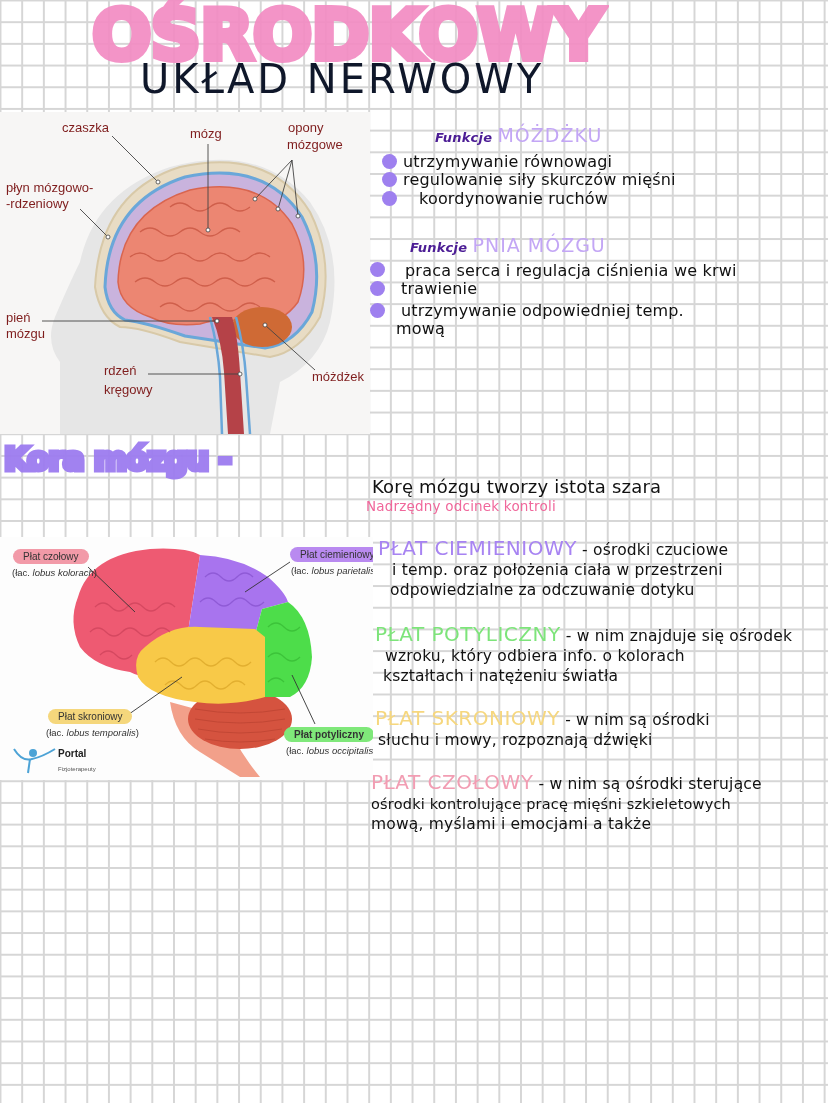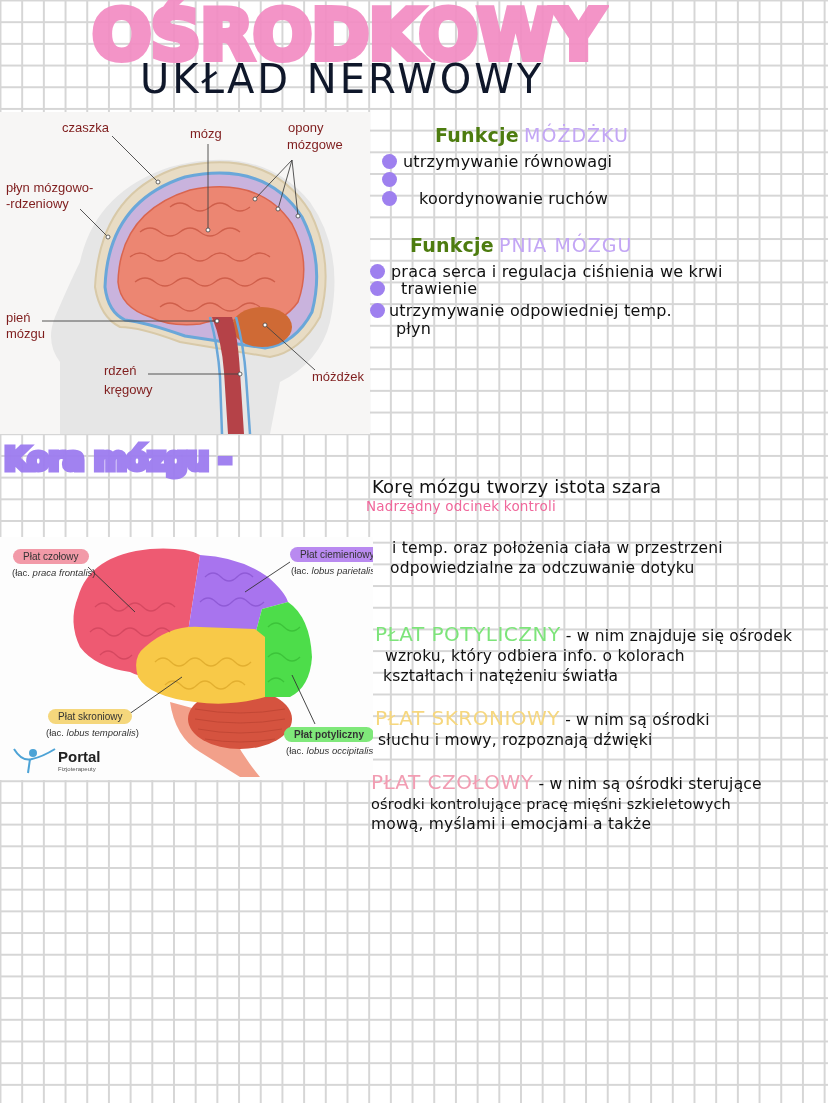--- a/index.html
+++ b/index.html
@@ -24,21 +24,21 @@
   #title-sub { left:140px; top:56px; font-size:40px; color:#0f172a; font-weight:normal; letter-spacing:3px; }
   
   .figure { background:#fafafa; overflow:hidden; }
   #fig-head { left:0; top:112px; width:370px; height:322px; background:#f7f6f5; }
   #fig-lobes { left:0; top:537px; width:373px; height:243px; background:#fdfdfd; }
   .fig-label { font-family:"Liberation Sans", sans-serif; font-size:13px; color:#7f1d1d; white-space:nowrap; }
   .lobe-pill { font-family:"Liberation Sans", sans-serif; font-size:10px; color:#333; padding:2px 10px; border-radius:10px; white-space:nowrap; }
   .lobe-latin { font-family:"Liberation Sans", sans-serif; font-size:9.5px; color:#333; white-space:nowrap; }
   .lobe-latin i { font-style:italic; }
   
-  .sec-head-pink { color:#4d7c0f; font-size:19px; font-weight:bold; }
+  .sec-head-pink { color:#4c1d95; font-size:13px; font-weight:bold; font-style:italic; }
   .sec-head-purple { color:#c3a6f5; font-size:19px; letter-spacing:1px; }
   .bullet { width:15px; height:15px; border-radius:50%; background:#9e80ef; display:inline-block; }
   .item { font-size:16px; line-height:17px; }
   #kora-title { left:4px; top:440px; font-size:32px; color:#9d7cf0; opacity:0.95; -webkit-text-stroke:5px #9d7cf0; letter-spacing:-1px;text-align:right; }
   .lobe-title { font-size:20px; font-weight:normal; letter-spacing:0.5px; }
   .desc { font-size:15.5px; line-height:20px; color:#111; }
 </style>
 </head>
 <body>
 
@@ -109,45 +109,46 @@
   <span class="sec-head-pink">Funkcje</span>
   <span class="sec-head-purple">MÓŻDŻKU</span>
 </div>
 <div class="abs" style="left:382px;top:152px">
   <div style="display:flex;align-items:center;gap:6px;height:18px">
     <span class="bullet"></span>
     <span class="hand item">utrzymywanie równowagi</span>
   </div>
   <div style="display:flex;align-items:center;gap:6px;height:18px">
     <span class="bullet"></span>
+    <span class="hand item">regulowanie siły skurczów mięśni</span>
   </div>
   <div style="display:flex;align-items:center;gap:18px;height:20px">
     <span class="bullet"></span>
     <span class="hand item" style="margin-left:4px">koordynowanie ruchów</span>
   </div>
 </div>
 
 <div class="abs hand" style="left:410px;top:234px">
   <span class="sec-head-pink">Funkcje</span>
   <span class="sec-head-purple">PNIA MÓZGU</span>
 </div>
 <div class="abs" style="left:370px;top:262px">
-  <div style="display:flex;align-items:center;gap:6px;height:18px">
+  <div style="display:flex;align-items:flex-start;gap:20px;height:18px">
     <span class="bullet"></span>
     <span class="hand item">praca serca i regulacja ciśnienia we krwi</span>
   </div>
   <div style="display:flex;align-items:center;gap:14px;height:16px">
     <span class="bullet"></span>
     <span class="hand item" style="margin-left:2px">trawienie</span>
   </div>
-  <div style="display:flex;align-items:center;gap:4px;height:20px;margin-top:4px">
+  <div style="display:flex;align-items:center;gap:16px;height:20px;margin-top:4px">
     <span class="bullet"></span>
     <span class="hand item">utrzymywanie odpowiedniej temp.</span>
   </div>
-  <div class="hand item" style="margin-left:26px;height:16px">płyn</div>
+  <div class="hand item" style="margin-left:26px;height:16px">mową</div>
 </div>
 
 <div class="abs bubble" id="kora-title">Kora mózgu -</div>
 <div class="abs hand" style="left:372px;top:476px;font-size:18px">Korę mózgu tworzy istota szara</div>
 <div class="abs hand" style="left:366px;top:498px;font-size:13.5px;color:#f0679b">Nadrzędny odcinek kontroli</div>
 
 <div class="abs figure" id="fig-lobes">
   <svg width="373" height="243" viewBox="0 0 373 243" style="position:absolute;left:0;top:0">
 
     <path d="M170,165 Q175,200 200,215 L240,240 L260,240 Q235,210 225,180 Z" fill="#f2a08a"></path>
@@ -182,36 +183,37 @@
     </g>
 
     <g stroke="#4da3d6" stroke-width="2" fill="none">
       <path d="M14,212 Q22,225 32,222 Q42,220 55,212"></path>
       <circle cx="33" cy="216" r="3" fill="#4da3d6"></circle>
       <path d="M30,222 L28,236"></path>
     </g>
   </svg>
 
   <div class="abs lobe-pill" style="left:13px;top:12px;background:#f29aa8">Płat czołowy</div>
-  <div class="abs lobe-latin" style="left:12px;top:30px"><span>(łac. </span><i>praca frontalis</i><span>)</span></div>
+  <div class="abs lobe-latin" style="left:12px;top:30px"><span>(łac. </span><i>lobus kolorach</i><span>)</span></div>
 
   <div class="abs lobe-pill" style="left:290px;top:10px;background:#b98af0">Płat ciemieniowy</div>
   <div class="abs lobe-latin" style="left:291px;top:28px"><span>(łac. </span><i>lobus parietalis</i></div>
 
   <div class="abs lobe-pill" style="left:48px;top:172px;background:#f5d77c">Płat skroniowy</div>
   <div class="abs lobe-latin" style="left:46px;top:190px"><span>(łac. </span><i>lobus temporalis</i><span>)</span></div>
 
   <div class="abs lobe-pill" style="left:284px;top:190px;background:#7fe87a;font-weight:bold">Płat potyliczny</div>
   <div class="abs lobe-latin" style="left:286px;top:208px"><span>(łac. </span><i>lobus occipitalis</i></div>
 
-  <div class="abs" style="left:58px;top:211px;font-family:'Liberation Sans',sans-serif;font-weight:bold;font-size:15px;color:#222">Portal</div>
+  <div class="abs" style="left:58px;top:211px;font-family:'Liberation Sans',sans-serif;font-weight:bold;font-size:10px;color:#222">Portal</div>
   <div class="abs" style="left:58px;top:229px;font-family:'Liberation Sans',sans-serif;font-size:6px;color:#555">Fizjoterapeuty</div>
 </div>
 
 <div class="abs" style="left:378px;top:538px;width:450px">
+  <div class="hand desc"><span class="lobe-title" style="color:#a783f2">PŁAT CIEMIENIOWY</span> <span>- ośrodki czuciowe</span></div>
   <div class="hand desc" style="margin-left:14px">i temp. oraz położenia ciała w przestrzeni</div>
   <div class="hand desc" style="margin-left:12px">odpowiedzialne za odczuwanie dotyku</div>
 </div>
 
 <div class="abs" style="left:375px;top:624px;width:453px">
   <div class="hand desc"><span class="lobe-title" style="color:#7de47a">PŁAT POTYLICZNY</span> <span>- w nim znajduje się ośrodek</span></div>
   <div class="hand desc" style="margin-left:10px">wzroku, który odbiera info. o kolorach</div>
   <div class="hand desc" style="margin-left:8px">kształtach i natężeniu światła</div>
 </div>
 

